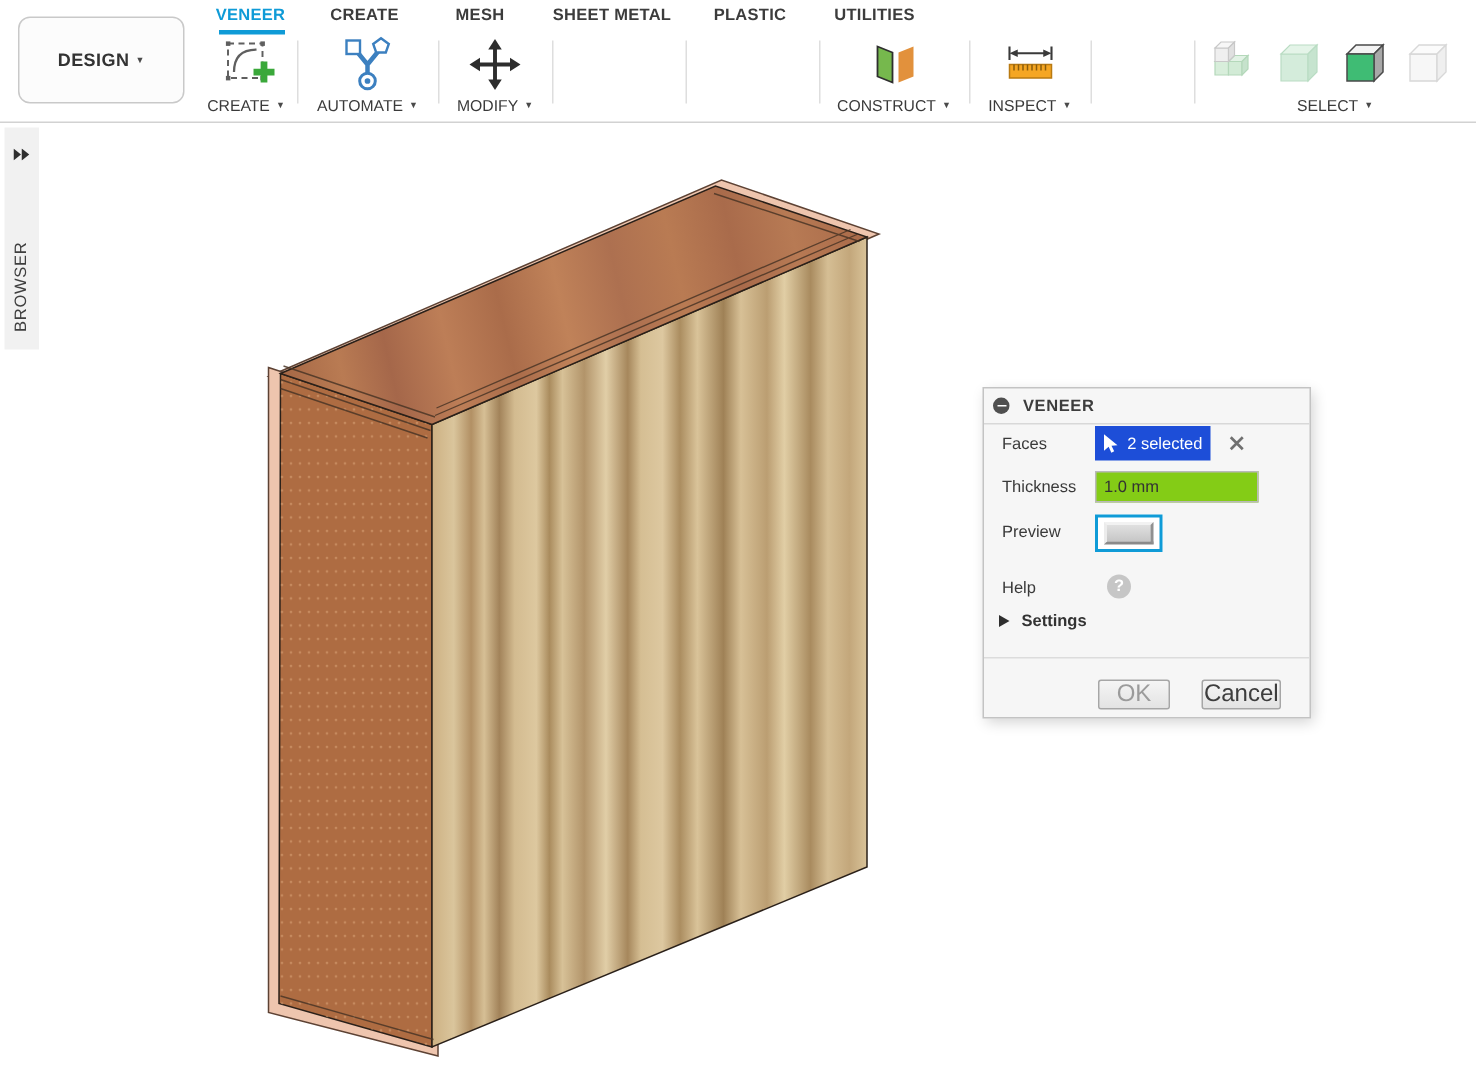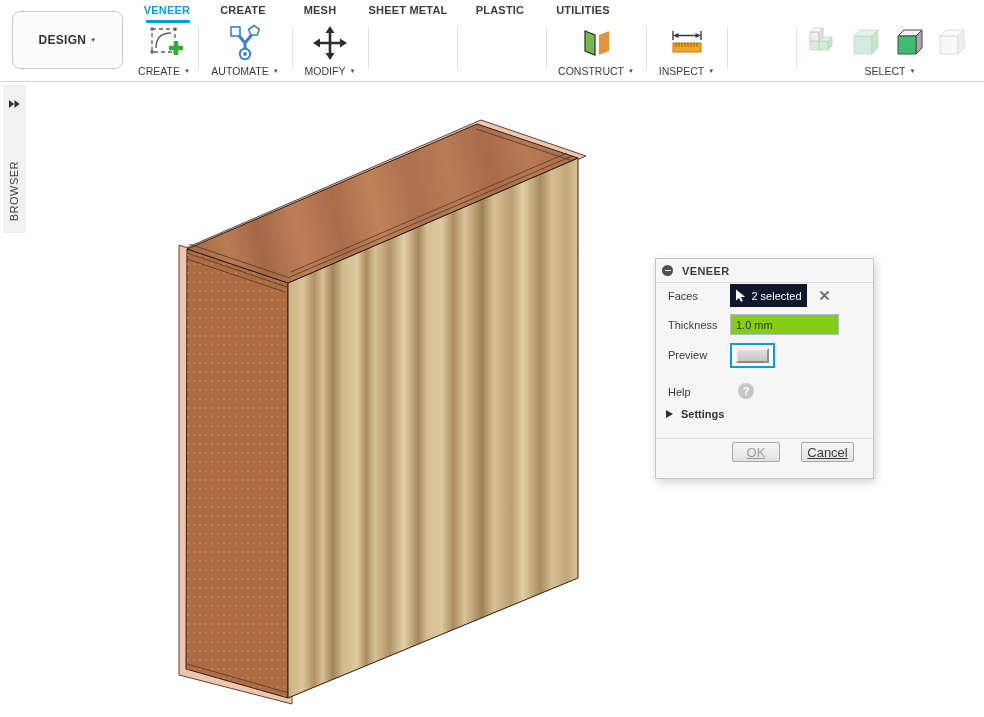--- a/index.html
+++ b/index.html
@@ -32,43 +32,43 @@
   
   .dialog{position:absolute;left:655px;top:258px;width:217px;height:219px;background:#f6f6f6;
           border:1px solid #c3c3c3;box-shadow:2px 3px 9px rgba(0,0,0,.18);
           font-size:11px;color:#3a3a3a;}
   .dlg-header{position:absolute;top:0;left:0;right:0;height:23px;border-bottom:1px solid #d8d8d8;
               display:flex;align-items:center;gap:9px;padding-left:6px;}
   .collapse-icon{width:11px;height:11px;border-radius:50%;background:#4f4f4f;position:relative;cursor:default;}
   .collapse-icon::after{content:"";position:absolute;left:2.5px;top:4.7px;width:6px;height:1.7px;background:#fff;}
   .dlg-title{letter-spacing:.4px;color:#3d3d3d;font-weight:bold;}
   .dlg-label{position:absolute;left:12px;height:23px;display:flex;align-items:center;}
-  .faces-btn{position:absolute;left:74px;top:25px;width:77px;height:23px;background:#0f172a;
+  .faces-btn{position:absolute;left:74px;top:25px;width:77px;height:23px;background:#1d4ed8;
              color:#fff;display:flex;align-items:center;justify-content:center;gap:5px;cursor:default;}
   .clear-x{position:absolute;left:162px;top:30px;width:13px;height:13px;cursor:default;}
   .thickness-input{position:absolute;left:74px;top:55px;width:100px;height:17px;border:1px solid #b9b9b9;
                    font-family:"Liberation Sans",sans-serif;font-size:11px;padding-left:5px;color:#333;background:#84cc16;}
   .preview-btn{position:absolute;left:74px;top:84px;width:41px;height:21px;border:2px solid #0f9bd7;
                background:#fff;display:flex;align-items:center;justify-content:center;cursor:default;}
   .preview-key{width:29px;height:11px;background:linear-gradient(#e0e0e0,#c6c6c6);
                border-top:2px solid #f2f2f2;border-left:2px solid #ececec;
                border-right:2px solid #909090;border-bottom:2px solid #8a8a8a;}
   .help-circle{position:absolute;left:82px;top:124px;width:16px;height:16px;border-radius:50%;
                background:#c6c6c6;color:#fff;font-weight:bold;font-size:11px;
                display:flex;align-items:center;justify-content:center;cursor:default;}
   .help-circle::after{content:"?";}
   .settings-tri{position:absolute;left:10px;top:151px;width:0;height:0;
                 border-left:7px solid #2e2e2e;border-top:4.5px solid transparent;
                 border-bottom:4.5px solid transparent;cursor:default;}
   .settings-label{position:absolute;left:25px;top:146px;height:18px;display:flex;align-items:center;
                   font-weight:bold;color:#333;}
   .dlg-divider{position:absolute;left:0;right:0;top:179px;height:1px;background:#dcdcdc;}
-  .btn{position:absolute;top:183px;height:20px;border:1px solid #a6a6a6;border-radius:2px;
+  .btn{position:absolute;top:194px;height:20px;border:1px solid #a6a6a6;border-radius:2px;
        background:linear-gradient(#f5f5f5,#e3e3e3);display:flex;align-items:center;
-       justify-content:center;font-size:13px;cursor:default;box-sizing:border-box;text-decoration:underline;}
+       justify-content:center;font-size:16px;cursor:default;box-sizing:border-box;}
   .btn-ok{left:76px;width:48px;color:#9b9b9b;}
   .btn-cancel{left:145px;width:53px;color:#3d3d3d;}
 </style>
 </head>
 <body>
 
 <div class="screen">
 
   <div class="toolbar">
 

